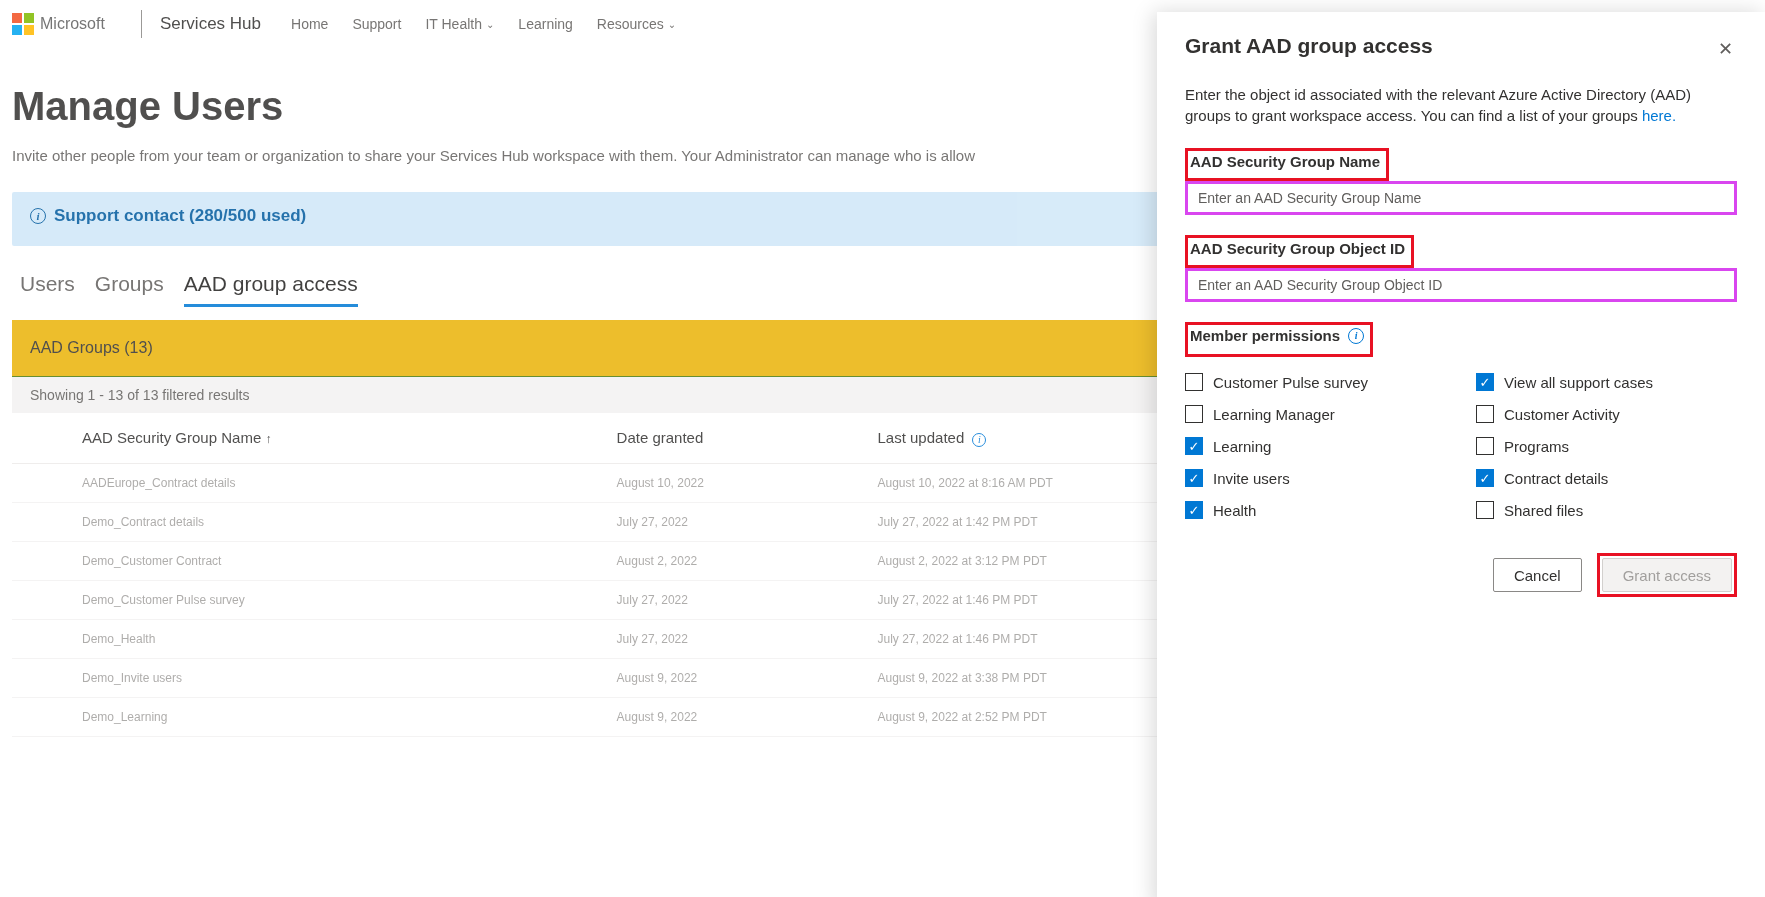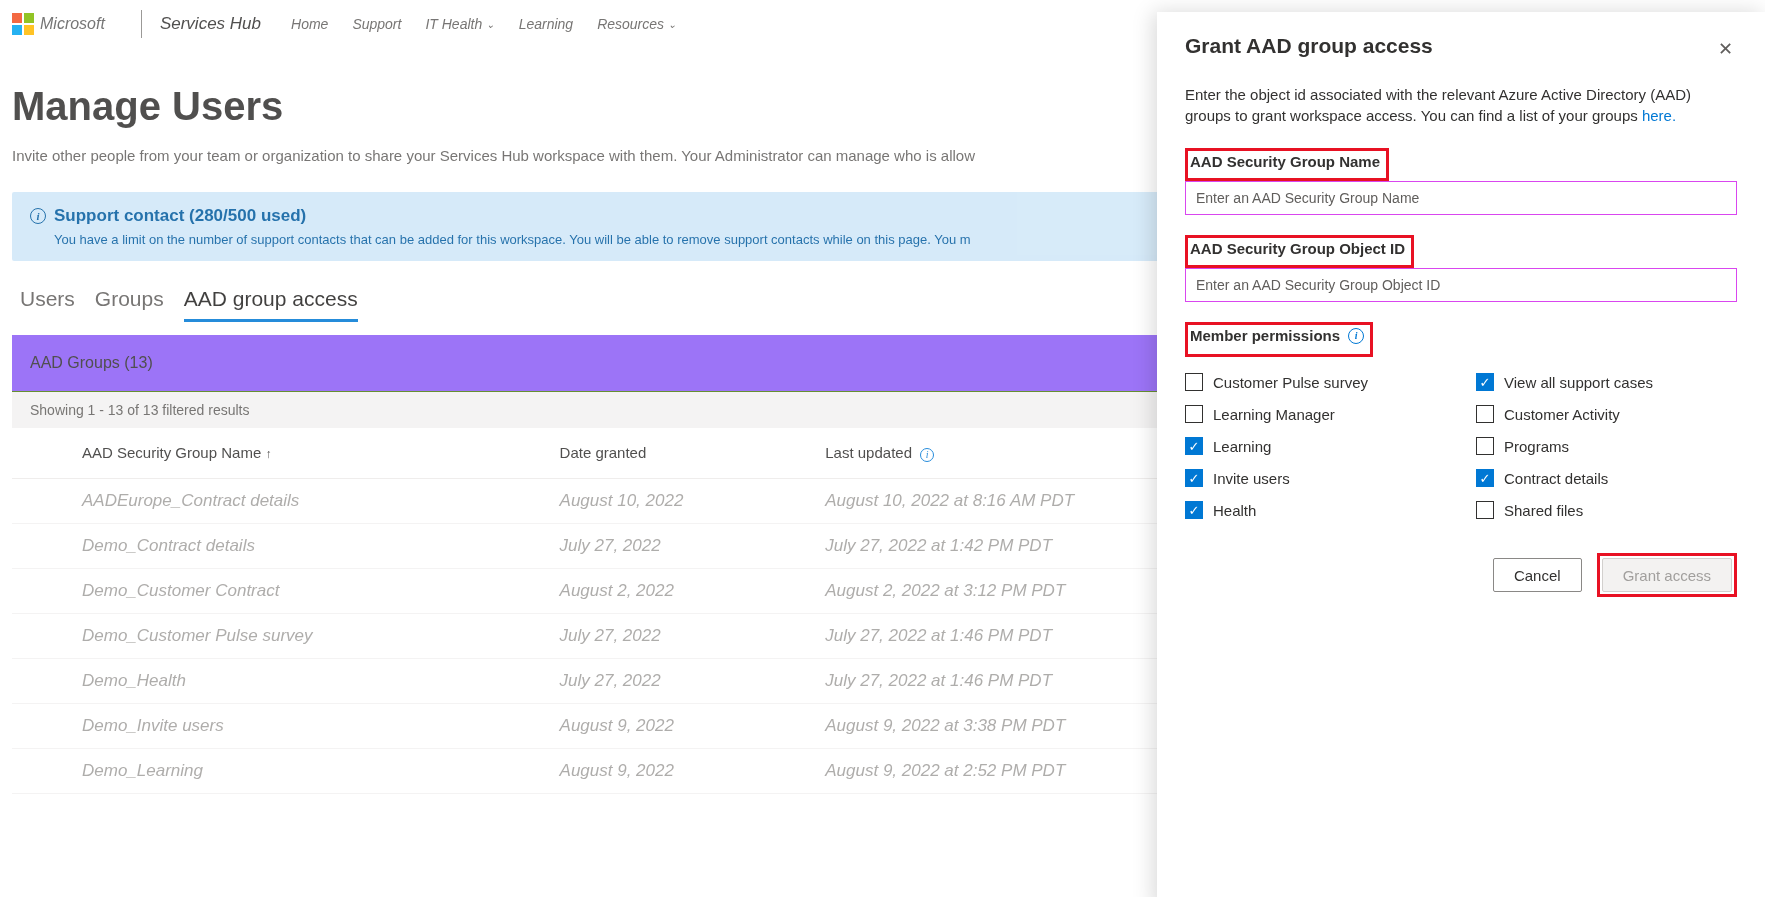--- a/index.html
+++ b/index.html
@@ -1,19 +1,19 @@
 <!DOCTYPE html>
 <html><head>
 <meta charset="utf-8">
 <style>
   * { box-sizing: border-box; margin: 0; padding: 0; }
   body { font-family: "Segoe UI", Arial, sans-serif; font-size: 14px; color: #323130; background: #fff; width: 1765px; height: 897px; overflow: hidden; position: relative; }
   
   
-  .topnav { display: flex; align-items: center; height: 48px; padding: 0 12px; background: #fff; font-style: italic; }
+  .topnav { display: flex; align-items: center; height: 48px; padding: 0 12px; background: #fff; }
   .ms-logo { width: 22px; height: 22px; display: grid; grid-template-columns: 1fr 1fr; grid-template-rows: 1fr 1fr; gap: 2px; margin-right: 6px; }
   .ms-logo span:nth-child(1){background:#f25022;}
   .ms-logo span:nth-child(2){background:#7fba00;}
   .ms-logo span:nth-child(3){background:#00a4ef;}
   .ms-logo span:nth-child(4){background:#ffb900;}
   .ms-text { color:#5e5e5e; font-size:16px; margin-right:18px; }
   .vdiv { width:1px; height:28px; background:#8a8886; margin:0 18px; }
   .brand { color:#323130; font-size:17px; font-weight:400; margin-right:30px; }
   .navlinks { display:flex; gap:24px; }
   .navlinks a { color:#605e5c; text-decoration:none; font-size:14px; display:flex; align-items:center; gap:4px; }
@@ -25,49 +25,49 @@
   
   .banner { background:#d0e7f8; padding:14px 18px; border-radius:2px; margin-bottom:26px; }
   .banner .bhead { color:#005a9e; font-size:17px; font-weight:600; display:flex; align-items:center; gap:8px; margin-bottom:6px;}
   .info-ico { display:inline-flex; width:16px; height:16px; border:1px solid #005a9e; border-radius:50%; align-items:center; justify-content:center; font-size:11px; color:#005a9e; font-style:italic; font-family:serif;}
   .banner .bsub { color:#005a9e; font-size:13px; padding-left: 24px;}
   
   .tabs { display:flex; gap:20px; border-bottom:1px solid transparent; padding-left:8px; margin-bottom:12px;}
   .tabs .tab { font-size:21px; color:#605e5c; padding-bottom:8px; cursor:pointer; }
   .tabs .tab.active { color:#201f1e; border-bottom:3px solid #0078d4; font-weight:400;}
   
-  .tbhead { background:#8b5cf6; padding:12px 18px; display:flex; align-items:center; }
+  .tbhead { background:#eab308; padding:12px 18px; display:flex; align-items:center; }
   .tbhead .label { font-size:16px; color:#323130; flex:1; }
   .search { display:flex; align-items:center; border:1px solid #8a8886; background:#fff; width:240px; height:32px; padding:0 8px; border-radius:2px;}
   .search svg { width:14px; height:14px; margin-right:6px; }
   .search input { border:none; outline:none; font-size:14px; width:100%; color:#605e5c; }
   
   .tbshow { background:#f3f2f1; padding:10px 18px; color:#605e5c; font-size:14px; border-top:1px solid #4d7c0f;}
   
   table { width:100%; border-collapse:collapse; }
   th { text-align:left; font-weight:400; color:#323130; font-size:15px; padding:16px 18px 16px 18px; border-bottom:1px solid #edebe9; }
   th:first-child { padding-left:70px; }
   th .sort { font-size:12px; }
   th .info-ico-sm { display:inline-flex; width:14px; height:14px; border:1px solid #0078d4; border-radius:50%; align-items:center; justify-content:center; font-size:10px; color:#0078d4; font-style:italic; font-family:serif; margin-left:4px;}
-  tbody td { padding:12px 18px; color:#a19f9d; font-size:17px; border-bottom:1px solid #f3f2f1;font-style:italic; }
+  tbody td { padding:12px 18px; color:#a19f9d; font-size:12px; border-bottom:1px solid #f3f2f1; }
   tbody td:first-child { padding-left:70px; }
   .plusmore { color:#69afe5; }
   
   
   .panel { position:absolute; top:12px; right:0; width:608px; height:897px; background:#fff; box-shadow:-4px 0 20px rgba(0,0,0,.15); padding:22px 28px; overflow:auto;}
   .panel .phead { display:flex; align-items:flex-start; }
   .panel h2 { font-size:21px; font-weight:600; flex:1; }
   .close { font-size:18px; color:#605e5c; cursor:pointer; padding:4px;}
   .panel .ptext { margin:20px 0 22px 0; font-size:15px; color:#323130; line-height:1.4;}
   .panel .ptext a { color:#0078d4; text-decoration:none;}
   
   .field { margin-bottom:20px;}
   .field label { font-weight:600; font-size:15px; display:inline-block; margin-bottom:6px;}
   .hl { border:3px solid #e81123; padding:2px 6px 2px 2px; display:inline-block;}
-  .field input { width:100%; height:34px; border:1px solid #d946ef; padding:0 10px; font-size:14px; color:#323130;}
+  .field input { width:100%; height:34px; border:3px solid #d946ef; padding:0 10px; font-size:14px; color:#323130;}
   .field input::placeholder { color:#605e5c; }
   
   .permhead { font-weight:600; font-size:15px; display:inline-flex; align-items:center; gap:8px; margin-bottom:8px;}
   .perm-ico { display:inline-flex; width:16px; height:16px; border:1.5px solid #0078d4; border-radius:50%; align-items:center; justify-content:center; font-size:10px; color:#0078d4; font-family:serif; font-style:italic;}
   
   .perms { display:grid; grid-template-columns:1fr 1fr; column-gap:30px; row-gap:14px; margin-top:6px;}
   .perm { display:flex; align-items:center; gap:10px; font-size:15px;}
   .cb { width:18px; height:18px; border:1px solid #323130; display:inline-flex; align-items:center; justify-content:center; cursor:pointer; flex-shrink:0;}
   .cb.checked { background:#0078d4; border-color:#0078d4; color:#fff; font-size:13px;}
   
@@ -103,21 +103,20 @@
 
 <div class="main dim">
   <h1 class="page-title">Manage Users</h1>
   <div class="sub">Invite other people from your team or organization to share your Services Hub workspace with them. Your Administrator can manage who is allow</div>
 
   <div class="banner">
     <div class="bhead">
       <span class="info-ico">i</span>
       <span>Support contact (280/500 used)</span>
     </div>
-    <div class="bsub">You have a limit on the number of support contacts that can be added for this workspace. You will be able to remove support contacts while on this page. You m</div>
   </div>
 
   <div class="tabs" id="tabs">
       <div class="tab">Users</div>
       <div class="tab">Groups</div>
       <div class="tab active">AAD group access</div>
     </div>
 
   <div class="tbhead">
     <span class="label">AAD Groups (13)</span>

